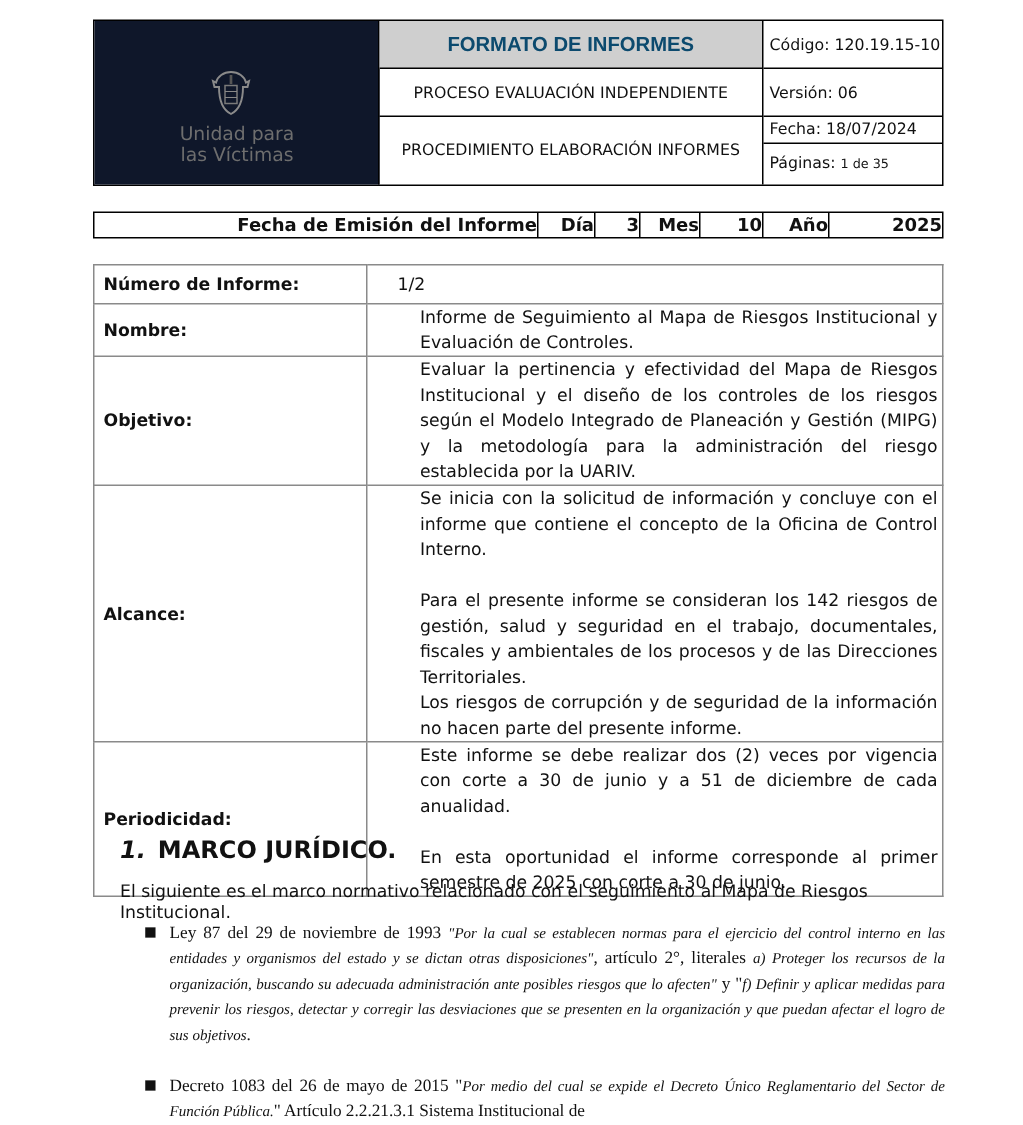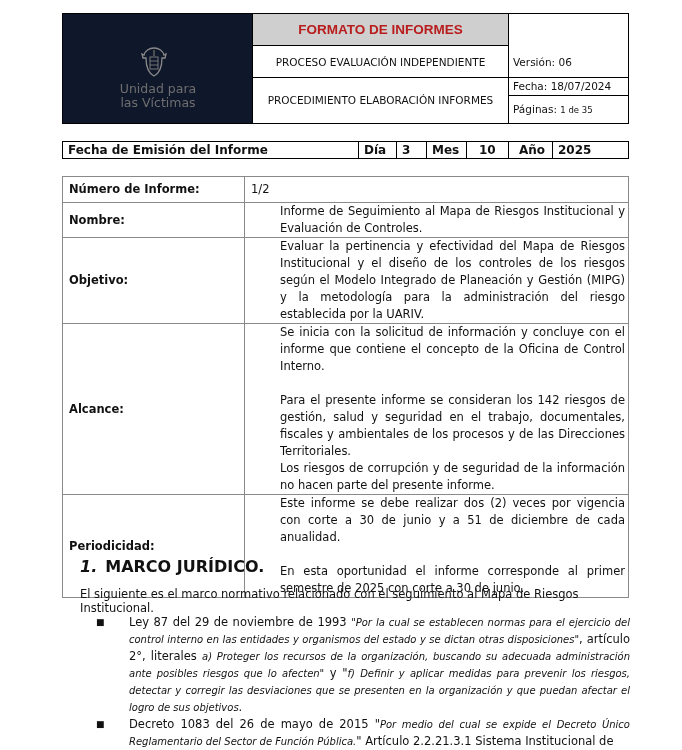--- a/index.html
+++ b/index.html
@@ -4,47 +4,47 @@
 <style>
   html, body { margin:0; padding:0; background:#ffffff; }
   body { width:682px; height:750px; overflow:hidden; position:relative; font-family:"DejaVu Sans", sans-serif; color:#111; }
 
   
   .hdr { position:absolute; left:62px; top:13px; width:567px; height:111px; border:1.5px solid #000; box-sizing:border-box; }
   .hdr-logo { position:absolute; left:0; top:0; width:190px; height:100%; background:#0f172a; border-right:1px solid #000; box-sizing:border-box; }
   .logo-emblem { position:absolute; left:76px; top:32px; width:30px; height:32px; }
   .logo-text { position:absolute; left:0; width:190px; text-align:center; font-size:12.5px; color:#6e6e6e; line-height:14px; font-family:"DejaVu Sans", sans-serif; }
   .hdr-mid { position:absolute; left:190px; top:0; width:255px; height:100%; }
-  .hdr-title { position:absolute; left:0; top:0; width:100%; height:32px; background:#cfcfcf; border-bottom:1px solid #000; box-sizing:border-box; color:#b91c1c; font-weight:bold; font-size:13.5px; text-align:center; line-height:32px; font-family:"Liberation Sans", sans-serif; }
+  .hdr-title { position:absolute; left:0; top:0; width:100%; height:32px; background:#cfcfcf; border-bottom:1px solid #000; box-sizing:border-box; color:#0c4a6e; font-weight:bold; font-size:13.5px; text-align:center; line-height:32px; font-family:"Liberation Sans", sans-serif; }
   .hdr-proc { position:absolute; left:0; top:32px; width:100%; height:32px; border-bottom:1px solid #000; box-sizing:border-box; font-size:10.5px; text-align:center; line-height:32px; font-family:"DejaVu Sans", sans-serif; }
   .hdr-proc2 { position:absolute; left:0; top:64px; width:100%; height:45px; font-size:10.5px; text-align:center; line-height:45px; }
   .hdr-right { position:absolute; left:445px; top:0; width:120px; height:100%; border-left:1px solid #000; box-sizing:border-box; }
   .hdr-r { position:absolute; left:0; width:100%; font-size:10.5px; padding-left:4px; box-sizing:border-box; border-bottom:1px solid #000; }
   .hdr-r.last { border-bottom:none; }
   .small { font-size:8.5px; }
 
   
   .date-row { position:absolute; left:62px; top:141px; width:567px; height:18px; border:1px solid #000; box-sizing:border-box; display:flex; font-weight:bold; font-size:12px; font-family:"DejaVu Sans", sans-serif; }
-  .date-row > div { border-right:1px solid #000; box-sizing:border-box; line-height:16px; padding-left:5px; }
+  .date-row > div { border-right:1px solid #000; box-sizing:border-box; line-height:16px; padding-left:5px;text-align:right; }
   .date-row > div:last-child { border-right:none; }
 
   
   .info { position:absolute; left:62px; top:176px; width:567px; border-collapse:collapse; font-size:11.5px; line-height:17px; color:#111; }
   .info td { border:1px solid #8a8a8a; vertical-align:middle; padding:0 3px; }
   .info td.lab { width:172px; font-weight:bold; padding-left:6px; }
   .info td.val { text-align:justify;padding-left:35px; }
   .gap { height:17px; }
 
   
   .sec-title { position:absolute; left:80px; top:557px; font-weight:bold; font-size:16px; }
   .sec-title .num { font-style:italic; margin-right:8px; }
   .intro { position:absolute; left:80px; top:587px; font-size:11.5px; width:555px; }
   .bullet { position:absolute; left:100px; width:530px; font-size:11.5px; line-height:17px; text-align:justify; }
   .bullet .mark { position:absolute; left:-4px; top:0; font-size:9px; }
-  .bullet .txt { margin-left:29px; display:block; }
+  .bullet .txt { margin-left:13px; display:block;font-family:Liberation Serif, serif; }
   .it { font-style:italic; font-size:10px; }
 </style>
 </head>
 <body>
 
 <div class="hdr">
   <div class="hdr-logo">
     <svg class="logo-emblem" viewBox="0 0 30 32">
       <path d="M15 2 C10 2 6 5 5 9 L3 8 L4 12 L7 12 C7 20 9 27 15 30 C21 27 23 20 23 12 L26 12 L27 8 L25 9 C24 5 20 2 15 2 Z" fill="none" stroke="#8a8a8a" stroke-width="1.3"></path>
       <rect x="11" y="11" width="8" height="12" fill="none" stroke="#7a7a7a" stroke-width="1"></rect>
@@ -54,20 +54,21 @@
     </svg>
     <div class="logo-text" style="top:68px;">Unidad para</div>
     <div class="logo-text" style="top:82px;">las Víctimas</div>
   </div>
   <div class="hdr-mid">
     <div class="hdr-title">FORMATO DE INFORMES</div>
     <div class="hdr-proc">PROCESO EVALUACIÓN INDEPENDIENTE</div>
     <div class="hdr-proc2">PROCEDIMIENTO ELABORACIÓN INFORMES</div>
   </div>
   <div class="hdr-right">
+    <div class="hdr-r" style="top:0;height:32px;line-height:32px;">Código: 120.19.15-10</div>
     <div class="hdr-r" style="top:32px;height:32px;line-height:32px;">Versión: 06</div>
     <div class="hdr-r" style="top:64px;height:18px;line-height:17px;">Fecha: 18/07/2024</div>
     <div class="hdr-r last" style="top:82px;height:27px;line-height:27px;">
       <span>Páginas:</span>
       <span class="small">1 de 35</span>
     </div>
   </div>
 </div>
 
 <div class="date-row">
@@ -77,21 +78,21 @@
   <div style="width:40px;">Mes</div>
   <div style="width:42px;padding-left:12px;">10</div>
   <div style="width:44px;padding-left:10px;">Año</div>
   <div style="width:75px;">2025</div>
 </div>
 
 <table class="info">
   <tbody>
       <tr style="height:26px;margin-top:28px;">
     <td class="lab">Número de Informe:</td>
-    <td class="val" style="padding-left:6px;">1/2</td>
+    <td class="val" style="padding-left:20px;">1/2</td>
   </tr>
   <tr>
     <td class="lab">Nombre:</td>
     <td class="val">Informe de Seguimiento al Mapa de Riesgos Institucional y Evaluación de Controles.</td>
   </tr>
   <tr>
     <td class="lab">Objetivo:</td>
     <td class="val">Evaluar la pertinencia y efectividad del Mapa de Riesgos Institucional y el diseño de los controles de los riesgos según el Modelo Integrado de Planeación y Gestión (MIPG) y la metodología para la administración del riesgo establecida por la UARIV.</td>
   </tr>
   <tr>

